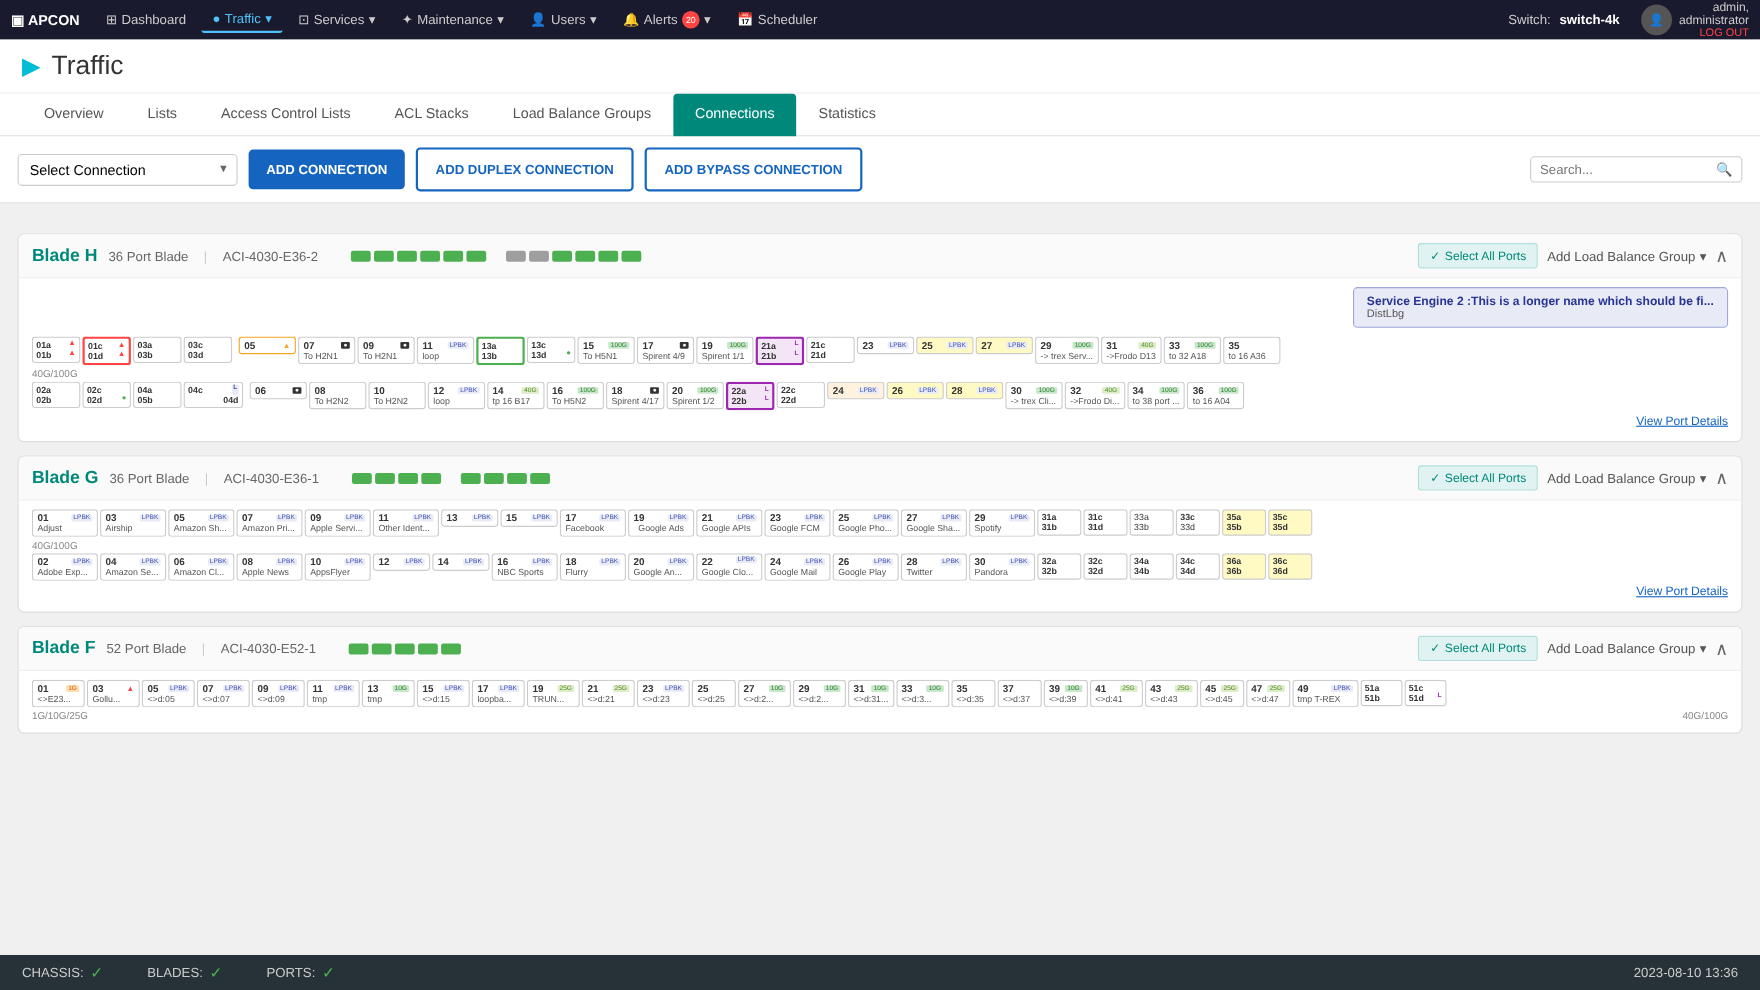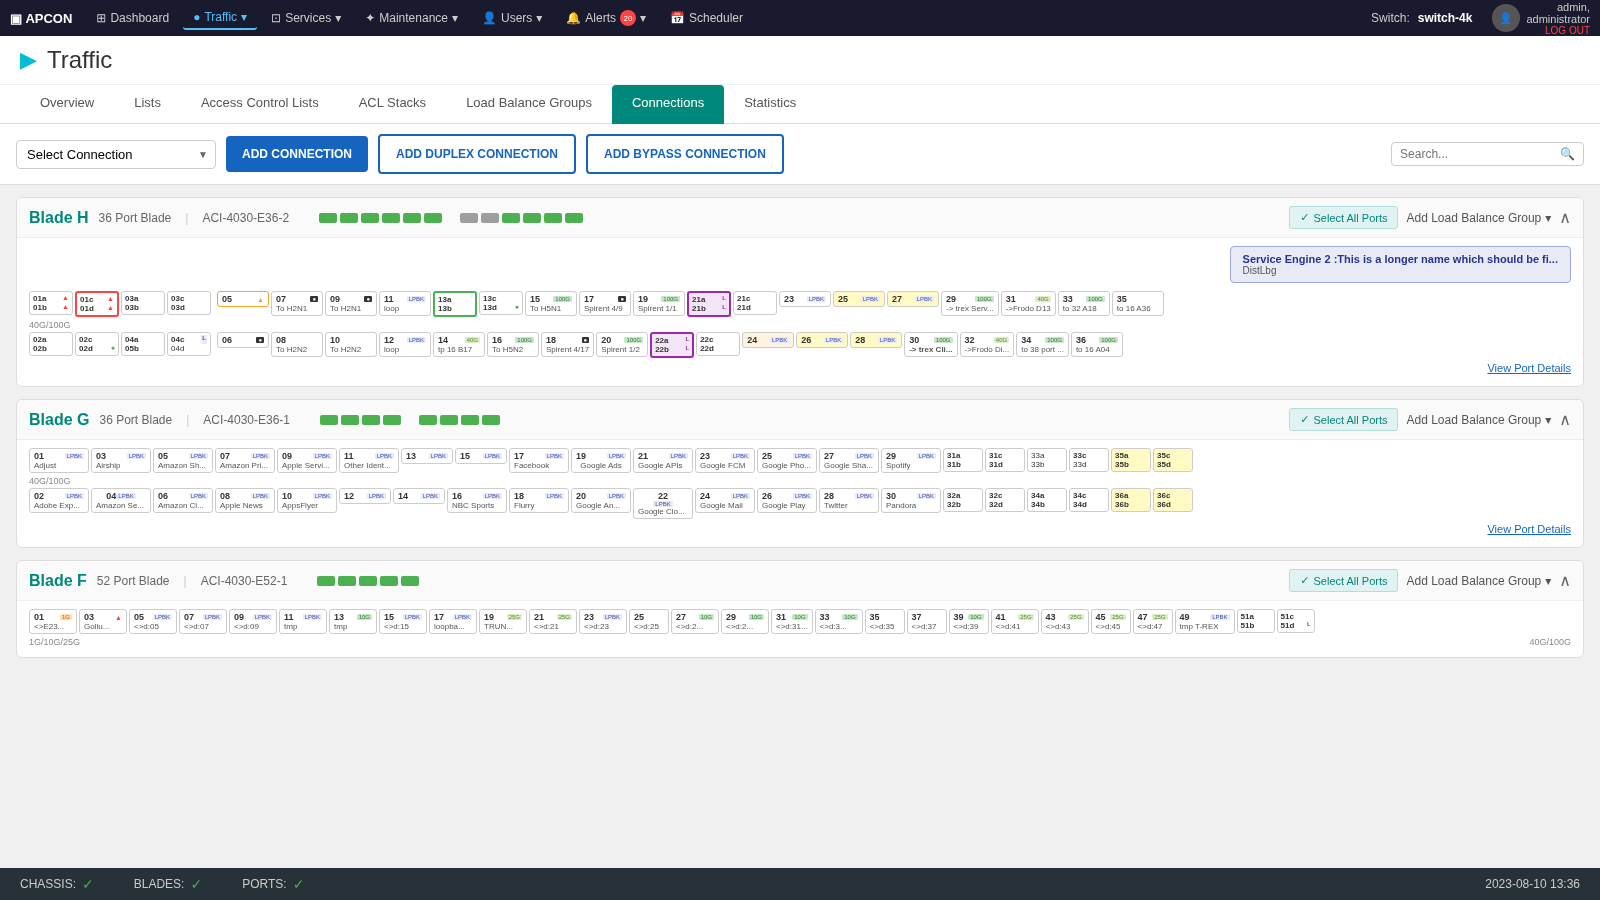--- a/index.html
+++ b/index.html
@@ -33,21 +33,21 @@
     .select-wrapper { position: relative; display: inline-block; }
     .select-wrapper::after { content: '▼'; position: absolute; right: 8px; top: 50%; transform: translateY(-50%); font-size: 10px; color: #666; pointer-events: none; }
     .btn { padding: 11px 16px; border-radius: 4px; font-size: 12px; font-weight: bold; cursor: pointer; border: none; }
     .btn-primary { background: #1565c0; color: white; }
     .btn-outline { background: transparent; color: #1565c0; border: 2px solid #1565c0; }
     .btn-bypass { background: transparent; color: #1565c0; border: 2px solid #1565c0; }
     .search-area { margin-left: auto; display: flex; align-items: center; border: 1px solid #ccc; border-radius: 4px; padding: 4px 8px; background: white; }
     .search-area input { border: none; outline: none; font-size: 12px; width: 160px; }
 
     
-    .main-content { padding: 12px 16px; }
+    .main-content { padding: 27px 16px; }
 
     
     .blade-section { background: white; border-radius: 6px; margin-bottom: 12px; overflow: hidden; border: 1px solid #ddd; }
     .blade-header { display: flex; align-items: center; padding: 8px 12px; border-bottom: 1px solid #eee; background: #fafafa; gap: 10px; }
     .blade-title { font-size: 16px; font-weight: bold; color: #00897b; }
     .blade-subtitle { color: #666; font-size: 12px; }
     .blade-sep { color: #ccc; margin: 0 4px; }
     .blade-lights { display: flex; gap: 3px; margin-left: 20px; }
     .light { width: 18px; height: 10px; border-radius: 2px; }
     .light-green { background: #4caf50; }
@@ -377,21 +377,21 @@
         </div>
         <div style="border:1px solid #ccc;border-radius:3px;padding:2px 3px;background:white;min-width:44px;">
           <div style="font-size:8px;font-weight:bold;">04a</div>
           <div style="font-size:8px;font-weight:bold;">05b</div>
         </div>
         <div style="border:1px solid #ccc;border-radius:3px;padding:2px 3px;background:white;min-width:44px;position:relative;">
           <div style="display:flex;justify-content:space-between;font-size:8px;font-weight:bold;">
               <span>04c</span>
               <span style="font-size:6px;background:#e8eaf6;color:#3f51b5;padding:0 1px;border-radius:1px;">L</span>
             </div>
-          <div style="font-size:8px;font-weight:normal;">04d</div>
+          <div style="font-size:8px;font-weight:bold;margin-left:32px;">04d</div>
         </div>
         <div style="width:2px;"></div>
         <div style="border:1px solid #ccc;border-radius:3px;padding:2px 4px;background:white;min-width:52px;position:relative;">
           <div style="display:flex;justify-content:space-between;align-items:center;font-size:9px;">
               <span style="font-weight:bold;">06</span>
               <span style="background:#333;color:white;font-size:6px;padding:0 2px;border-radius:1px;">●</span>
             </div>
         </div>
         <div style="border:1px solid #ccc;border-radius:3px;padding:2px 4px;background:white;min-width:52px;">
           <div style="font-size:9px;font-weight:bold;">08</div>
@@ -467,21 +467,21 @@
           <div style="display:flex;justify-content:space-between;align-items:center;font-size:9px;">
               <span style="font-weight:bold;">28</span>
               <span style="background:#e8eaf6;color:#3f51b5;font-size:6px;padding:0 2px;border-radius:1px;">LPBK</span>
             </div>
         </div>
         <div style="border:1px solid #ccc;border-radius:3px;padding:2px 4px;background:white;min-width:52px;position:relative;">
           <div style="display:flex;justify-content:space-between;align-items:center;font-size:9px;">
               <span style="font-weight:bold;">30</span>
               <span style="background:#c8e6c9;color:#2e7d32;font-size:6px;padding:0 2px;border-radius:1px;">100G</span>
             </div>
-          <div style="font-size:8px;color:#555;font-weight:bold;">-&gt; trex Cli...</div>
+          <div style="font-size:8px;color:#555;">-&gt; trex Cli...</div>
         </div>
         <div style="border:1px solid #ccc;border-radius:3px;padding:2px 4px;background:white;min-width:52px;position:relative;">
           <div style="display:flex;justify-content:space-between;align-items:center;font-size:9px;">
               <span style="font-weight:bold;">32</span>
               <span style="background:#dcedc8;color:#558b2f;font-size:6px;padding:0 2px;border-radius:1px;">40G</span>
             </div>
           <div style="font-size:8px;color:#555;">-&gt;Frodo Di...</div>
         </div>
         <div style="border:1px solid #ccc;border-radius:3px;padding:2px 4px;background:white;min-width:52px;position:relative;">
           <div style="display:flex;justify-content:space-between;align-items:center;font-size:9px;">
@@ -671,21 +671,21 @@
 
       <div style="display:flex;gap:2px;flex-wrap:nowrap;align-items:flex-start;overflow:hidden;">
         <div style="border:1px solid #ccc;border-radius:3px;padding:2px 4px;background:white;min-width:60px;position:relative;">
           <div style="display:flex;justify-content:space-between;align-items:center;font-size:9px;">
               <span style="font-weight:bold;">02</span>
               <span style="background:#e8eaf6;color:#3f51b5;font-size:6px;padding:0 2px;border-radius:1px;">LPBK</span>
             </div>
           <div style="font-size:8px;color:#555;">Adobe Exp...</div>
         </div>
         <div style="border:1px solid #ccc;border-radius:3px;padding:2px 4px;background:white;min-width:60px;position:relative;">
-          <div style="display:flex;justify-content:center;align-items:center;font-size:9px;">
+          <div style="display:flex;justify-content:space-between;align-items:center;font-size:9px;">
               <span style="font-weight:bold;">04</span>
               <span style="background:#e8eaf6;color:#3f51b5;font-size:6px;padding:0 2px;border-radius:1px;">LPBK</span>
             </div>
           <div style="font-size:8px;color:#555;">Amazon Se...</div>
         </div>
         <div style="border:1px solid #ccc;border-radius:3px;padding:2px 4px;background:white;min-width:60px;position:relative;">
           <div style="display:flex;justify-content:space-between;align-items:center;font-size:9px;">
               <span style="font-weight:bold;">06</span>
               <span style="background:#e8eaf6;color:#3f51b5;font-size:6px;padding:0 2px;border-radius:1px;">LPBK</span>
             </div>
@@ -732,21 +732,21 @@
           <div style="font-size:8px;color:#555;">Flurry</div>
         </div>
         <div style="border:1px solid #ccc;border-radius:3px;padding:2px 4px;background:white;min-width:60px;position:relative;">
           <div style="display:flex;justify-content:space-between;align-items:center;font-size:9px;">
               <span style="font-weight:bold;">20</span>
               <span style="background:#e8eaf6;color:#3f51b5;font-size:6px;padding:0 2px;border-radius:1px;">LPBK</span>
             </div>
           <div style="font-size:8px;color:#555;">Google An...</div>
         </div>
         <div style="border:1px solid #ccc;border-radius:3px;padding:2px 4px;background:white;min-width:60px;position:relative;">
-          <div style="display:flex;justify-content:space-between;align-items:center;font-size:9px;flex-direction:column;">
+          <div style="display:flex;justify-content:space-between;align-items:flex-start;font-size:9px;">
               <span style="font-weight:bold;">22</span>
               <span style="background:#e8eaf6;color:#3f51b5;font-size:6px;padding:0 2px;border-radius:1px;">LPBK</span>
             </div>
           <div style="font-size:8px;color:#555;">Google Clo...</div>
         </div>
         <div style="border:1px solid #ccc;border-radius:3px;padding:2px 4px;background:white;min-width:60px;position:relative;">
           <div style="display:flex;justify-content:space-between;align-items:center;font-size:9px;">
               <span style="font-weight:bold;">24</span>
               <span style="background:#e8eaf6;color:#3f51b5;font-size:6px;padding:0 2px;border-radius:1px;">LPBK</span>
             </div>

